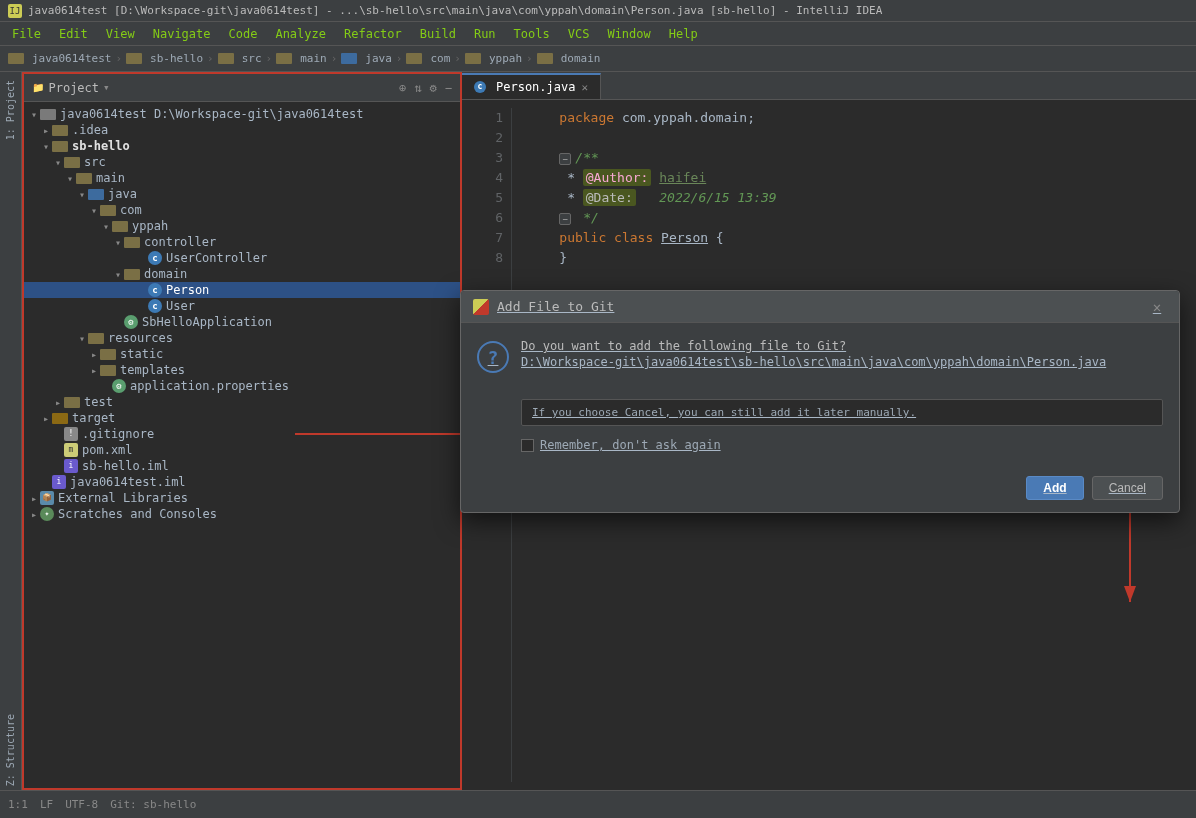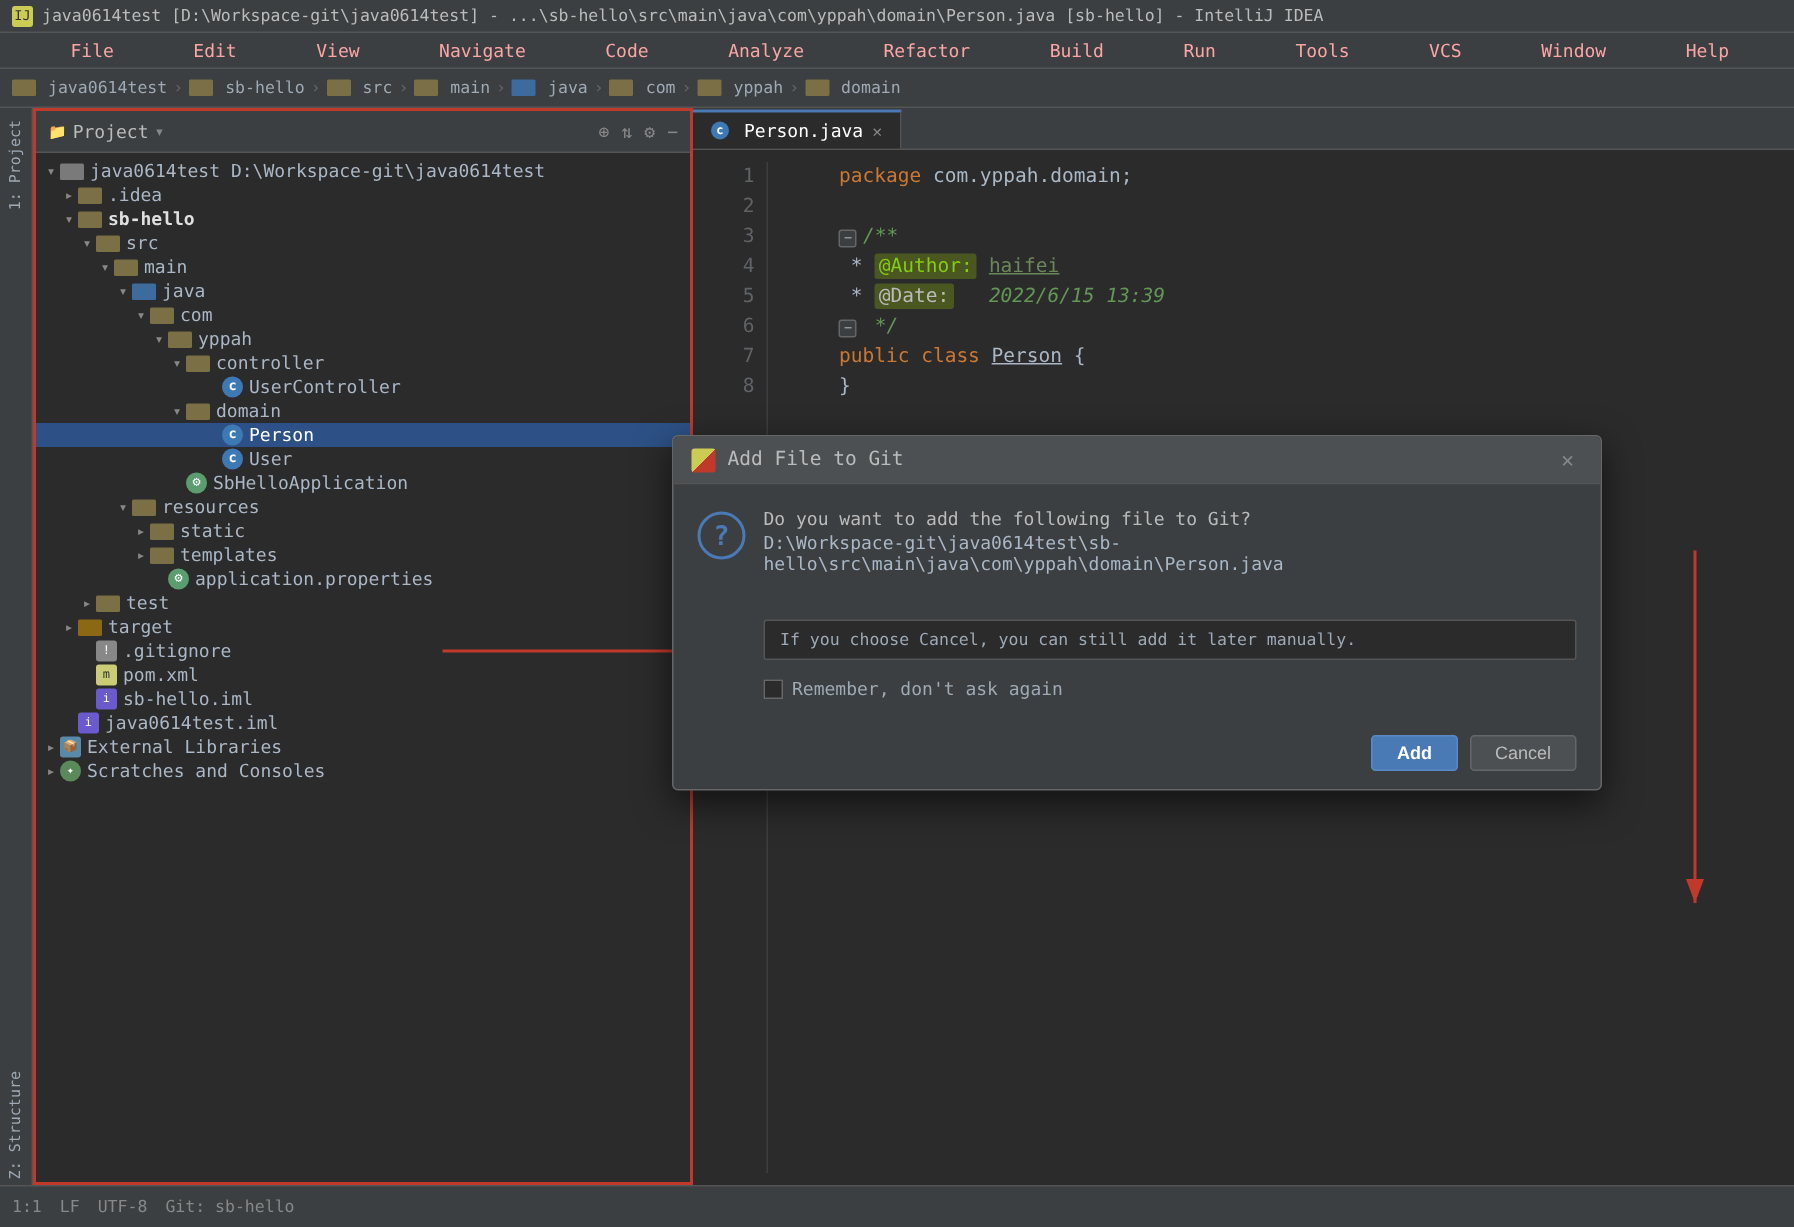--- a/index.html
+++ b/index.html
@@ -43,25 +43,24 @@
       height: 24px;
       background: #3c3f41;
       display: flex;
       align-items: center;
       padding: 0 4px;
       border-bottom: 1px solid #555;
       gap: 2px;
     }
     .menu-item {
       padding: 2px 8px;
-      color: #fca5a5;
+      color: #84cc16;
       font-size: 12px;
       cursor: pointer;
       border-radius: 3px;
-      margin-left: 35px;
     }
 
     
     .breadcrumb-bar {
       height: 26px;
       background: #3c3f41;
       display: flex;
       align-items: center;
       padding: 0 8px;
       border-bottom: 1px solid #555;
@@ -307,27 +306,28 @@
     
     .dialog-overlay {
       position: absolute;
       top: 0; left: 0; right: 0; bottom: 0;
       z-index: 100;
       pointer-events: none;
     }
     .dialog {
       position: absolute;
       top: 290px;
-      left: 448px;
-      width: 620px;
+      left: 460px;
+      width: 720px;
       background: #3c3f41;
       border: 1px solid #666;
       border-radius: 4px;
       box-shadow: 0 8px 24px rgba(0,0,0,0.6);
       pointer-events: all;
+      text-decoration: underline;
     }
     .dialog-header {
       height: 32px;
       background: #4c5052;
       display: flex;
       align-items: center;
       padding: 0 12px;
       border-bottom: 1px solid #555;
       border-radius: 4px 4px 0 0;
       gap: 8px;
@@ -726,21 +726,21 @@
         <div class="line-num">4</div>
         <div class="line-num">5</div>
         <div class="line-num">6</div>
         <div class="line-num">7</div>
         <div class="line-num">8</div>
       </div>
       <div class="code-content">
         <div class="code-line">    <span class="kw">package</span> com.yppah.domain;</div>
         <div class="code-line"></div>
         <div class="code-line">    <span class="fold-indicator">−</span><span class="cmt">/**</span></div>
-        <div class="code-line">     * <span style="background:#4a5720; color:#84cc16; padding:1px 3px; border-radius:2px;text-align:right;">@Author:</span> <span class="tag">haifei</span></div>
+        <div class="code-line">     * <span style="background:#4a5720; color:#f9a8d4; padding:1px 3px; border-radius:2px;text-align:right;">@Author:</span> <span class="tag">haifei</span></div>
         <div class="code-line">     * <span style="background:#4a5720; color:#bbb; padding:1px 3px; border-radius:2px;">@Date:</span>   <span class="cmt">2022/6/15 13:39</span></div>
         <div class="code-line">    <span class="fold-indicator">−</span><span class="cmt"> */</span></div>
         <div class="code-line">    <span class="kw">public</span> <span class="kw">class</span> <span class="cls">Person</span> {</div>
         <div class="code-line">    }</div>
       </div>
     </div>
   </div>
 </div>
 
 <div class="status-bar">

